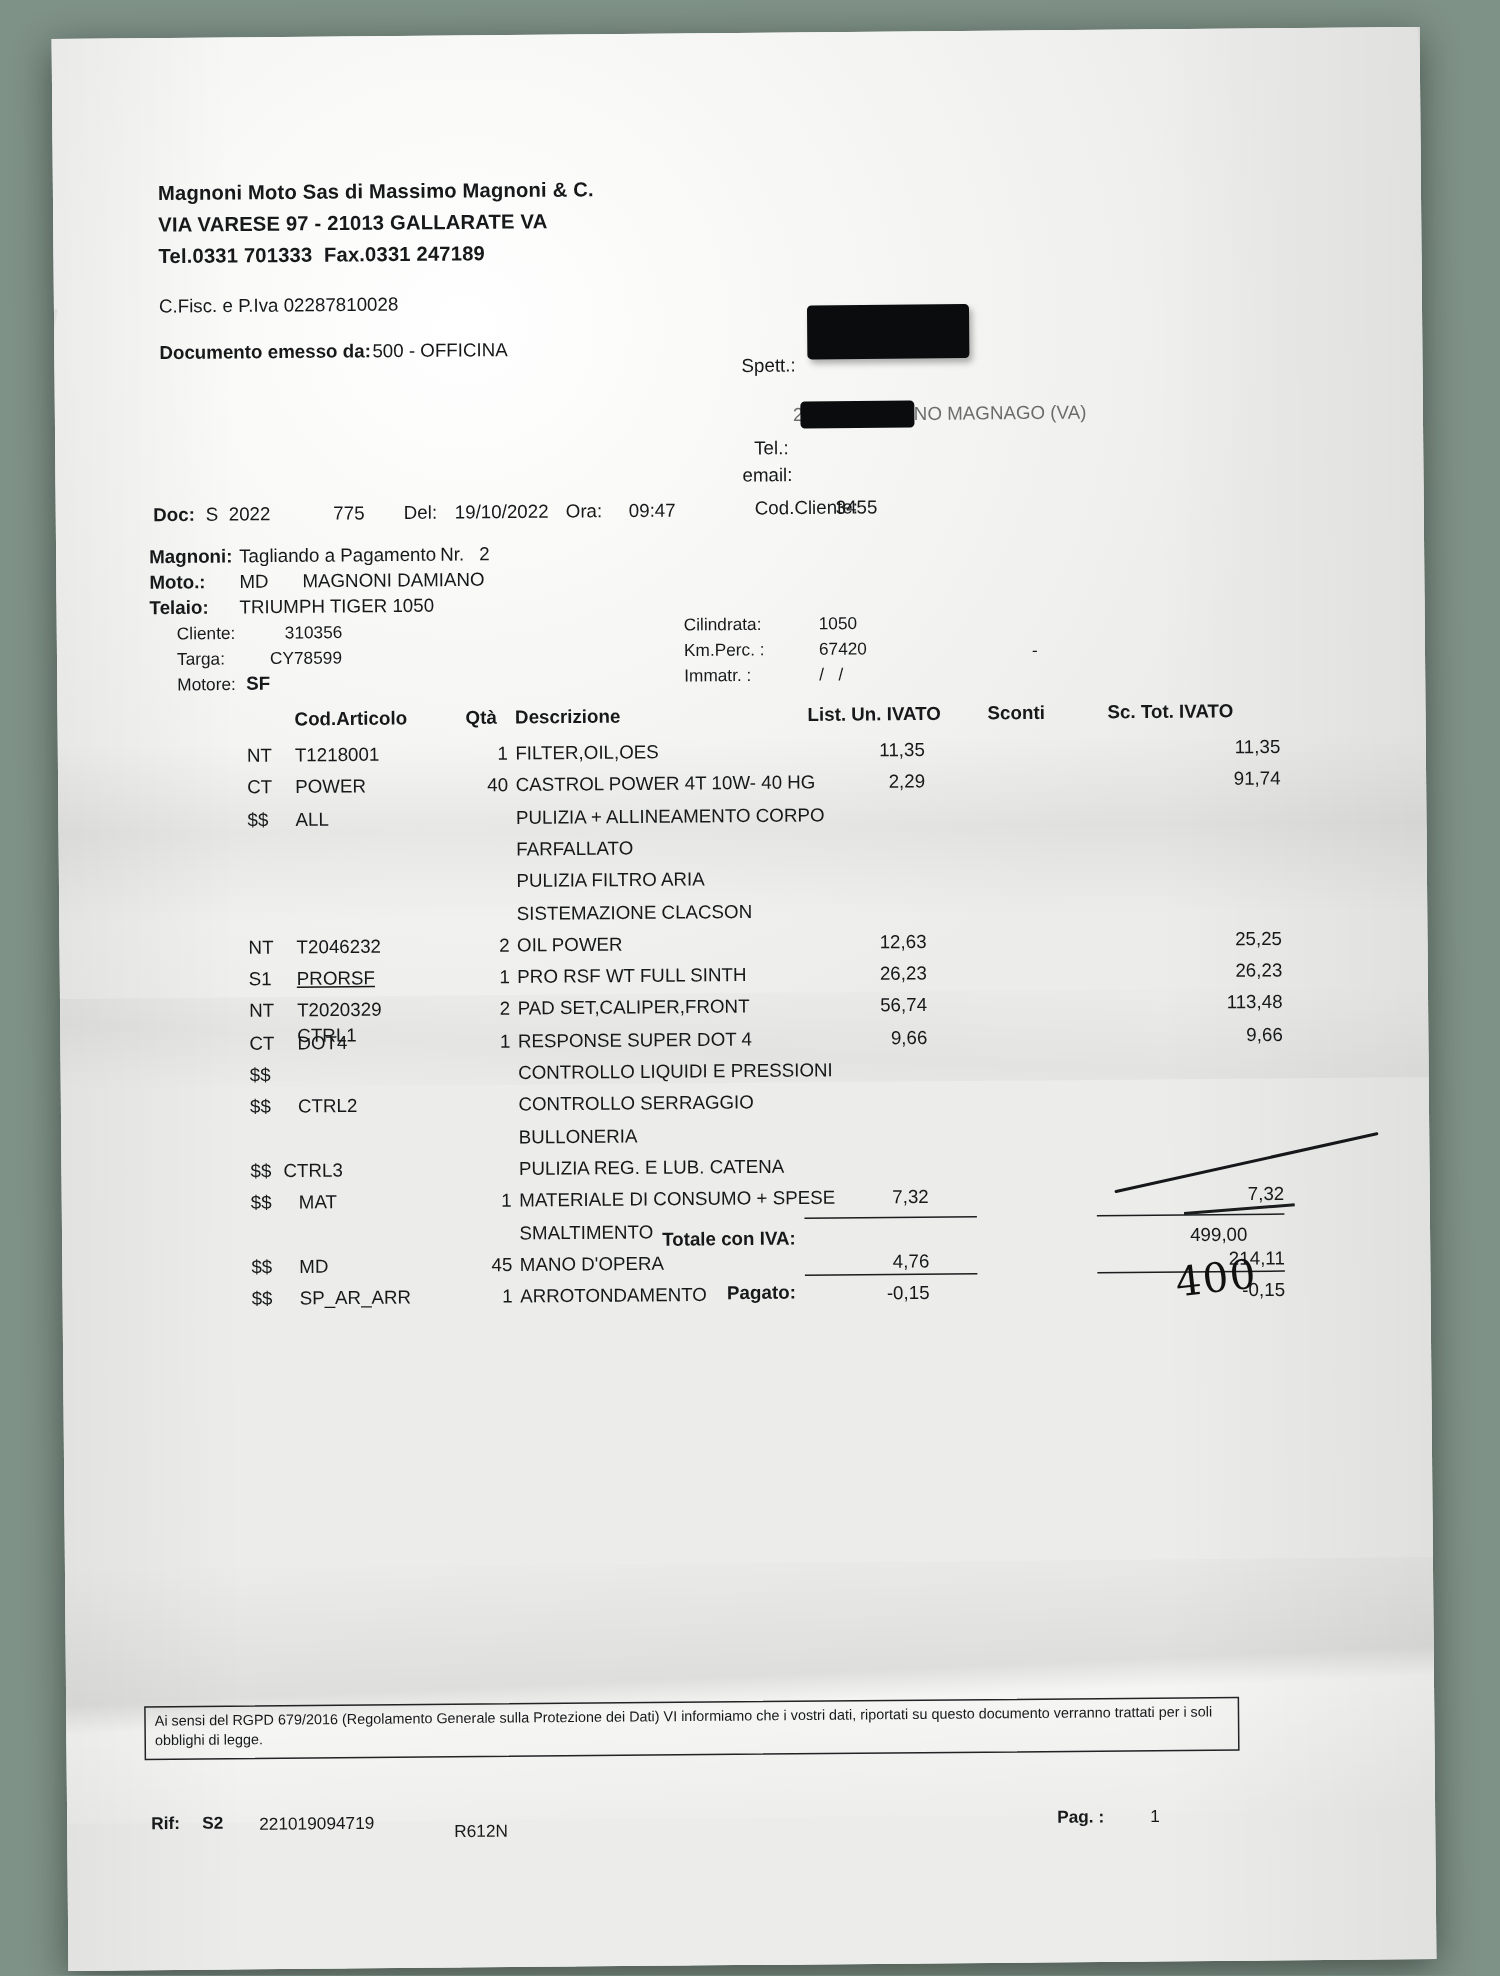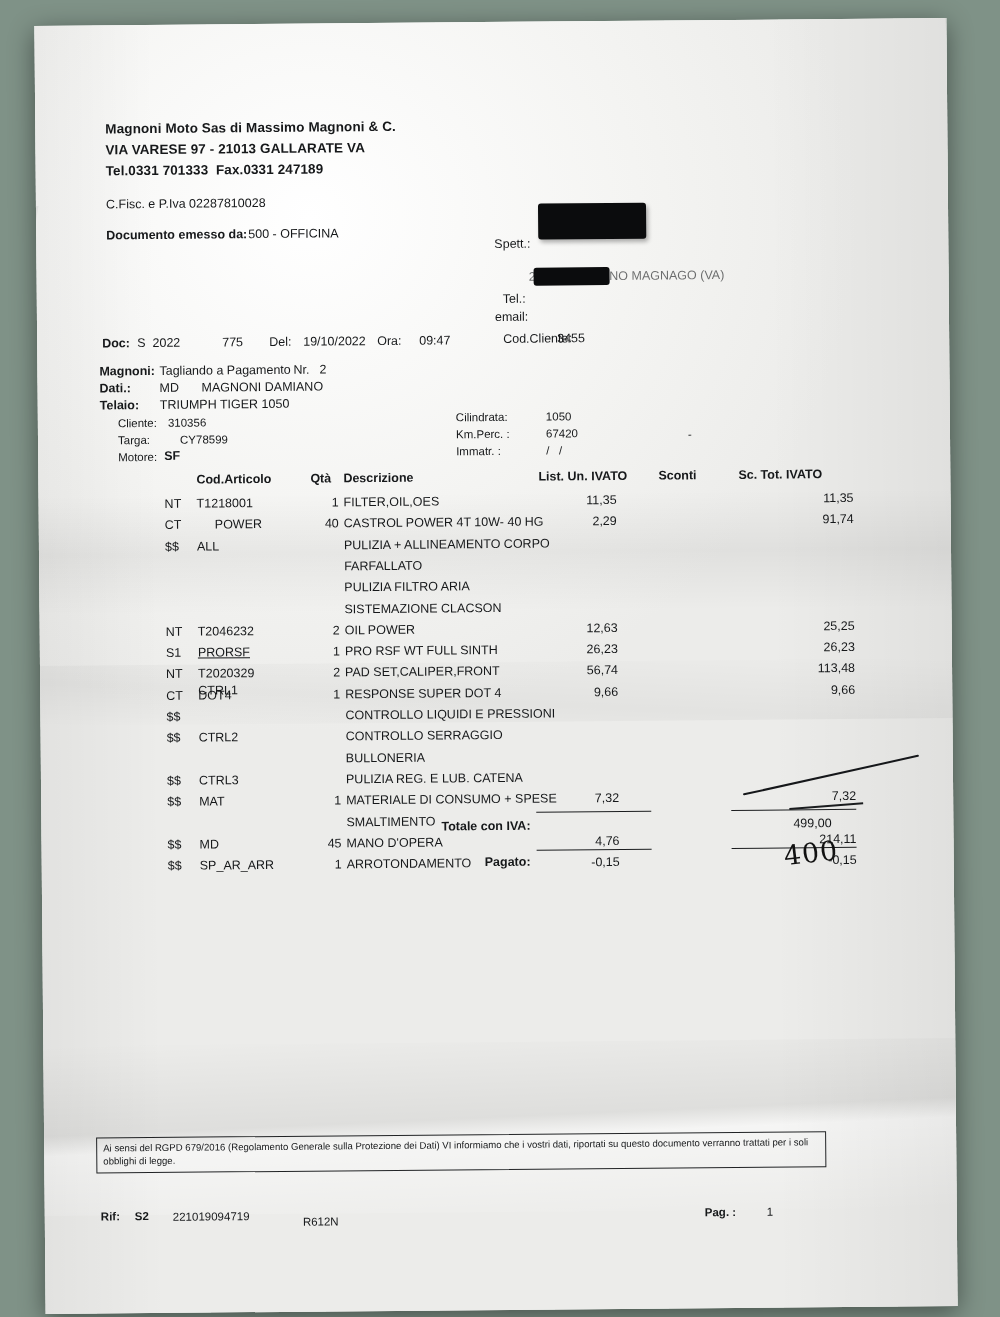--- a/index.html
+++ b/index.html
@@ -109,29 +109,29 @@
     <div class="t" style="left:340px;top:311px;">Ora:</div>
     <div class="t" style="left:382px;top:311px;">09:47</div>
     <div class="t" style="left:430px;top:310px;margin-left:36px;">Cod.Cliente:</div>
     <div class="t" style="left:520px;top:310px;">3455</div>
 
     <div class="t b" style="left:62px;top:339px;">Magnoni:</div>
     <div class="t" style="left:122px;top:339px;">Tagliando a Pagamento</div>
     <div class="t" style="left:256px;top:339px;">Nr.</div>
     <div class="t" style="left:282px;top:339px;">2</div>
 
-    <div class="t b" style="left:62px;top:356px;">Dati.:</div>
+    <div class="t b" style="left:62px;top:356px;">Moto.:</div>
     <div class="t" style="left:122px;top:356px;">MD</div>
     <div class="t" style="left:164px;top:356px;">MAGNONI DAMIANO</div>
 
     <div class="t b" style="left:62px;top:373px;">Telaio:</div>
     <div class="t" style="left:122px;top:373px;">TRIUMPH TIGER 1050</div>
 
     <div class="t sm" style="left:80px;top:392px;">Cliente:</div>
-    <div class="t sm" style="left:130px;top:392px;">310356</div>
+    <div class="t sm" style="left:152px;top:392px;">310356</div>
     <div class="t sm" style="left:80px;top:409px;">Targa:</div>
     <div class="t sm" style="left:142px;top:409px;">CY78599</div>
     <div class="t sm" style="left:80px;top:426px;">Motore:</div>
     <div class="t sm" style="left:142px;top:426px;"></div>
 
     <div class="t sm" style="left:418px;top:389px;">Cilindrata:</div>
     <div class="t sm" style="left:508px;top:389px;">1050</div>
     <div class="t sm" style="left:418px;top:406px;">Km.Perc. :</div>
     <div class="t sm" style="left:508px;top:406px;">67420</div>
     <div class="t sm" style="left:418px;top:423px;">Immatr. :</div>
@@ -147,21 +147,21 @@
     <div class="t b" id="h-total" style="left:700px;top:448px;">Sc. Tot. IVATO</div>
 
     <div id="rows">
         <div class="t" style="top: 472px; left: 126px;">NT</div>
         <div class="t" style="top: 472px; left: 158px;">T1218001</div>
         <div class="t" style="top: 472px; left: 160px; width: 140px; text-align: right;">1</div>
         <div class="t" style="top: 472px; left: 305px;">FILTER,OIL,OES</div>
         <div class="t" style="top: 472px; left: 438px; width: 140px; text-align: right;">11,35</div>
         <div class="t" style="top: 472px; left: 675px; width: 140px; text-align: right;">11,35</div>
         <div class="t" style="top: 493.3px; left: 126px;">CT</div>
-        <div class="t" style="top: 493.3px; left: 158px; margin-left: 18px;">POWER</div>
+        <div class="t" style="top: 493.3px; left: 158px;">POWER</div>
         <div class="t" style="top: 493.3px; left: 160px; width: 140px; text-align: right;">40</div>
         <div class="t" style="top: 493.3px; left: 305px;">CASTROL POWER 4T 10W- 40 HG</div>
         <div class="t" style="top: 493.3px; left: 438px; width: 140px; text-align: right;">2,29</div>
         <div class="t" style="top: 493.3px; left: 675px; width: 140px; text-align: right;">91,74</div>
         <div class="t" style="top: 514.6px; left: 126px;">$$</div>
         <div class="t" style="top: 514.6px; left: 158px;">ALL</div>
         <div class="t" style="top: 514.6px; left: 305px;">PULIZIA + ALLINEAMENTO CORPO</div>
         <div class="t" style="top: 535.9px; left: 305px;">FARFALLATO</div>
         <div class="t" style="top: 557.2px; left: 305px;">PULIZIA FILTRO ARIA</div>
         <div class="t" style="top: 578.5px; left: 305px;">SISTEMAZIONE CLACSON</div>
@@ -190,21 +190,21 @@
         <div class="t" style="top: 663.7px; left: 438px; width: 140px; text-align: right;">9,66</div>
         <div class="t" style="top: 663.7px; left: 675px; width: 140px; text-align: right;">9,66</div>
         <div class="t" style="top: 685px; left: 126px;">$$</div>
         <div class="t" style="top: 659px; left: 158px;">CTRL1</div>
         <div class="t" style="top: 685px; left: 305px;">CONTROLLO LIQUIDI E PRESSIONI</div>
         <div class="t" style="top: 706.3px; left: 126px;">$$</div>
         <div class="t" style="top: 706.3px; left: 158px;">CTRL2</div>
         <div class="t" style="top: 706.3px; left: 305px;">CONTROLLO SERRAGGIO</div>
         <div class="t" style="top: 727.6px; left: 305px;">BULLONERIA</div>
         <div class="t" style="top: 748.9px; left: 126px;">$$</div>
-        <div class="t" style="top: 748.9px; left: 158px;">CTRL3</div>
+        <div class="t" style="top: 748.9px; left: 148px;">CTRL3</div>
         <div class="t" style="top: 748.9px; left: 305px;">PULIZIA REG. E LUB. CATENA</div>
         <div class="t" style="top: 770.2px; left: 126px;">$$</div>
         <div class="t" style="top: 770.2px; left: 158px;">MAT</div>
         <div class="t" style="top: 770.2px; left: 160px; width: 140px; text-align: right;">1</div>
         <div class="t" style="top: 770.2px; left: 305px;">MATERIALE DI CONSUMO + SPESE</div>
         <div class="t" style="top: 770.2px; left: 438px; width: 140px; text-align: right;">7,32</div>
         <div class="t" style="top: 770.2px; left: 675px; width: 140px; text-align: right;">7,32</div>
         <div class="t" style="top: 791.5px; left: 305px;">SMALTIMENTO</div>
         <div class="t" style="top: 812.8px; left: 126px;">$$</div>
         <div class="t" style="top: 812.8px; left: 158px;">MD</div>

